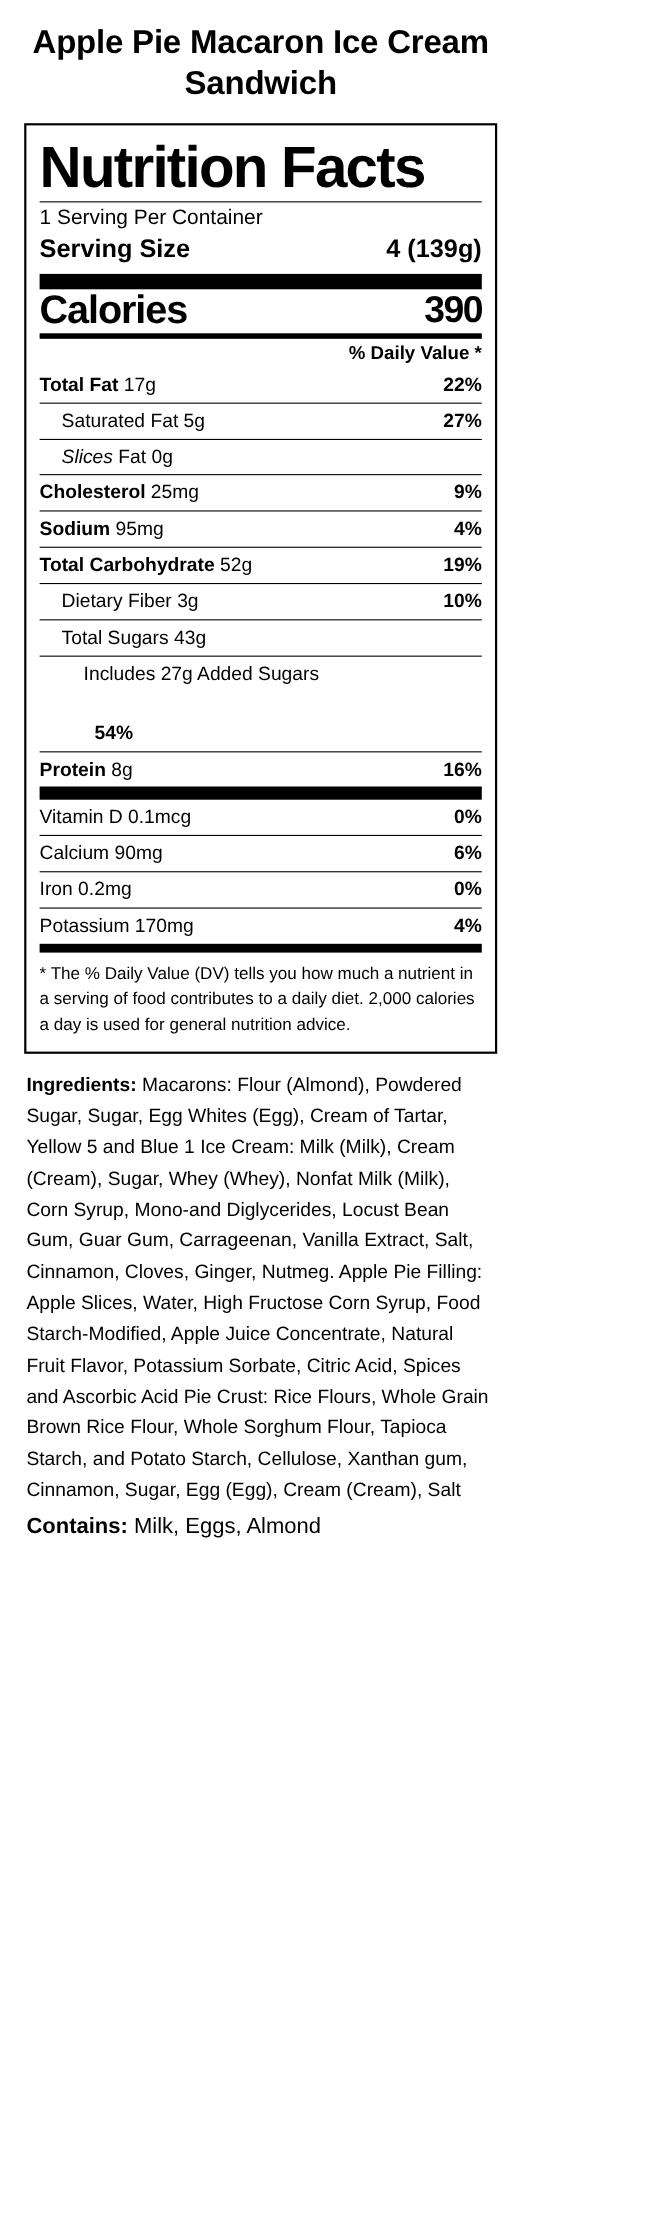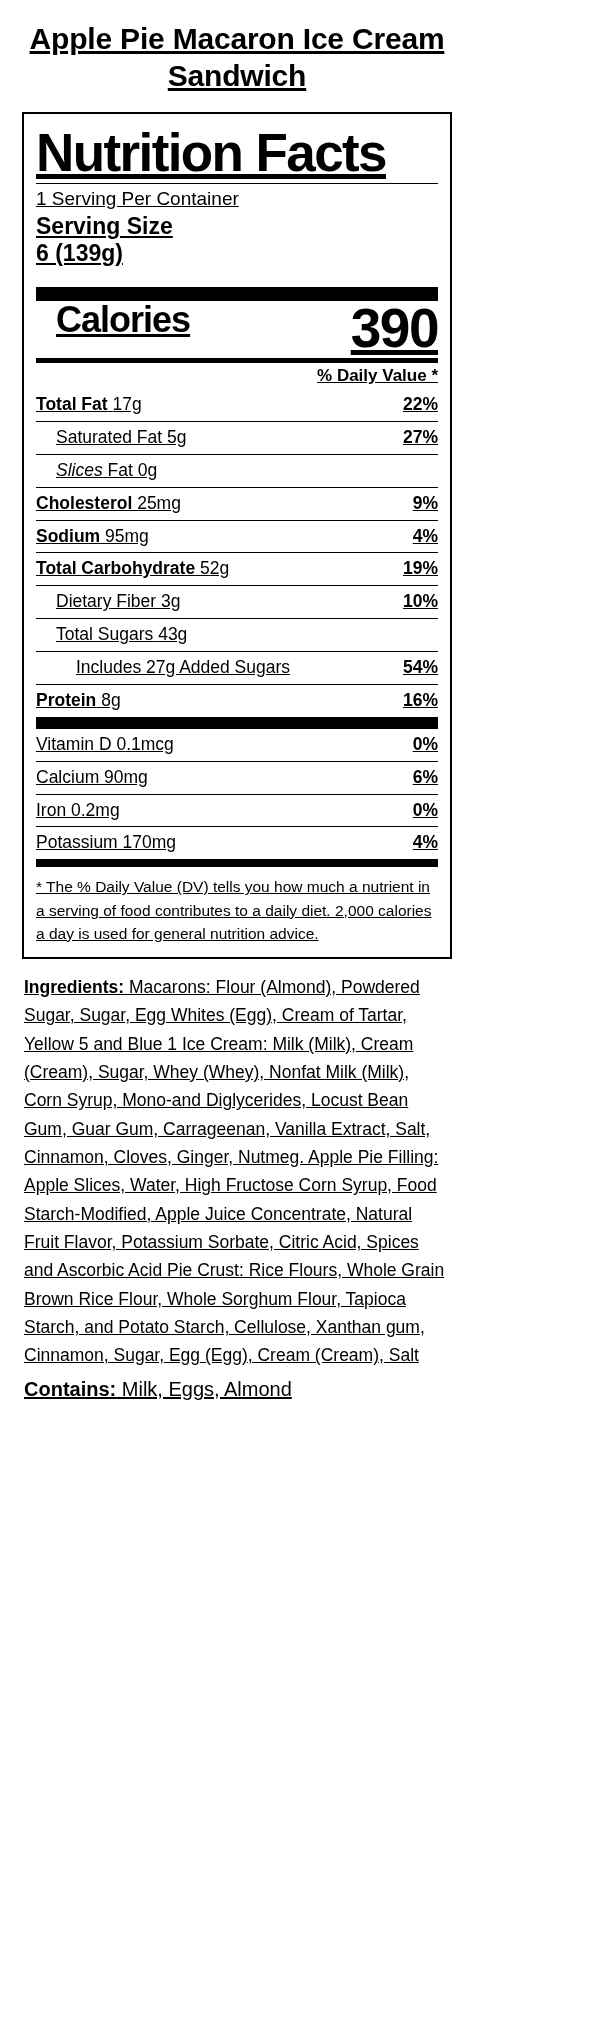--- a/index.html
+++ b/index.html
@@ -10,21 +10,20 @@
   }
   body {
     width: 600px;
     font-family: "Liberation Sans", sans-serif;
     color: #000000;
     -webkit-font-smoothing: antialiased;
   }
   .page {
     width: 474px;
     padding: 14px 22px 20px 22px;
-    text-decoration: underline;
   }
   .product-title {
     font-size: 30px;
     font-weight: bold;
     text-align: center;
     line-height: 1.24;
     letter-spacing: -0.2px;
     margin: 6px 0 18px 0;
   }
 
@@ -50,44 +49,42 @@
     font-size: 19px;
     line-height: 1.35;
     padding: 2px 0 1px 0;
   }
   .serving-size-row {
     display: flex;
     justify-content: space-between;
     align-items: baseline;
     font-size: 23px;
     font-weight: bold;
-    padding: 0 0 20px 0;
-    flex-direction: column;
+    padding: 0 0 9px 0;
   }
 
   .amount-label {
     font-size: 19px;
     font-weight: bold;
     padding: 3px 0 0 0;
   }
   .calories-row {
     display: flex;
     justify-content: space-between;
-    align-items: flex-start;
+    align-items: center;
     padding: 0 0 2px 0;
-    margin-left: 20px;
   }
   .calories-label {
     font-size: 36px;
     font-weight: bold;
     letter-spacing: -1px;
     line-height: 1.05;
   }
   .calories-value {
-    font-size: 55px;
+    font-size: 34px;
     font-weight: bold;
     letter-spacing: -1.5px;
     line-height: 1.0;
   }
 
   .dv-header {
     text-align: right;
     font-size: 17px;
     font-weight: bold;
     padding: 3px 0 3px 0;
@@ -101,21 +98,21 @@
     padding: 5px 0 5px 0;
     border-top: 1px solid #000;
     line-height: 1.25;
     gap: 32px;
   }
   .nf-row:first-of-type { border-top: none; }
   .nf-row .name { }
   .nf-row .name b { font-weight: bold; }
   .nf-row .pct { font-weight: bold; white-space: nowrap; padding-left: 10px; }
   .indent-1 { padding-left: 20px; }
-  .indent-2 { padding-left: 40px; }
+  .indent-2 { padding-left: 40px; flex-direction: column; }
 
   .footnote {
     font-size: 15.5px;
     line-height: 1.5;
     padding: 8px 0 2px 0;
     border-top: 8px solid #000000;
   }
 
   
   .ingredients {
@@ -139,21 +136,21 @@
 
   <div class="nf-panel">
 
     <div class="nf-title">Nutrition Facts</div>
     <div class="rule-thin"></div>
 
     <div class="servings-line">1 Serving Per Container</div>
 
     <div class="serving-size-row">
       <span>Serving Size</span>
-      <span>6 (139g)</span>
+      <span>4 (139g)</span>
     </div>
 
     <div class="rule-black"></div>
 
 
     <div class="calories-row">
       <span class="calories-label">Calories</span>
       <span class="calories-value">390</span>
     </div>
 

